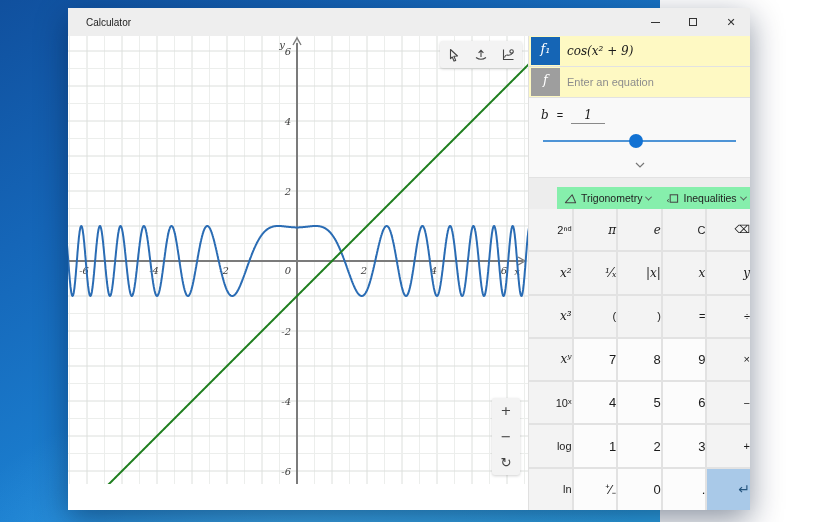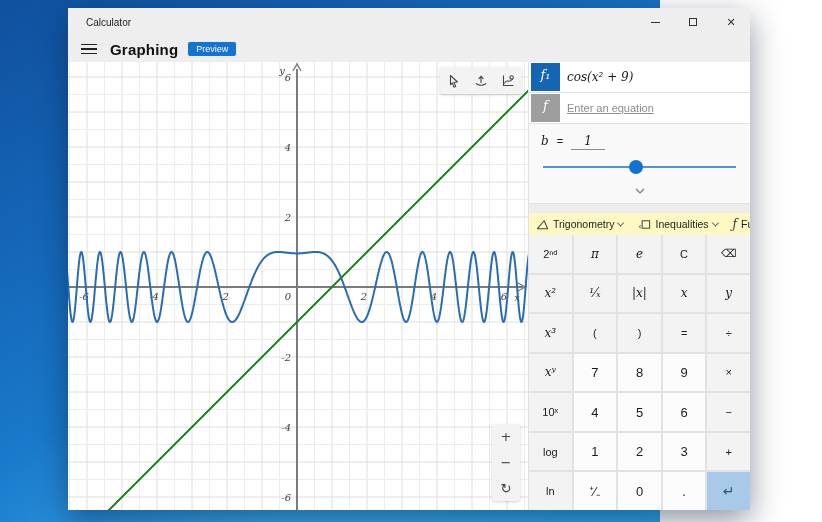--- a/index.html
+++ b/index.html
@@ -51,43 +51,43 @@
   .zoom-controls {
     position:absolute; left:424px; top:362px; width:28px; height:77px;
     background:#f3f3f3; border-radius:3px; box-shadow:0 1px 3px rgba(0,0,0,.18);
     display:flex; flex-direction:column; align-items:stretch;
   }
   .zoom-controls button { flex:1; border:0; background:transparent; color:#444; font-size:13px; font-family:"DejaVu Sans",sans-serif; line-height:1; }
 
   
   .side-panel { width:222px; background:#ededed; display:flex; flex-direction:column; border-left:1px solid #e0e0e0; }
 
-  .eq-row { height:31px; display:flex; align-items:center; background:#ffffff; border-bottom:1px solid #e2e2e2; }
+  .eq-row { height:31px; display:flex; align-items:center; background:#fef9c3; border-bottom:1px solid #e2e2e2; }
   .eq-tile { width:29px; height:28px; margin:0 7px 0 2px; color:#fff; display:flex; align-items:flex-start; justify-content:center;
     font-family:"DejaVu Serif", serif; font-style:italic; font-size:13px; line-height:24px; flex:0 0 auto; }
   .eq-expr { font-family:"DejaVu Serif", serif; font-style:italic; font-size:12px; color:#1a1a1a; }
-  .eq-placeholder { font-family:"Liberation Sans",sans-serif; font-style:normal; font-size:11px; color:#8d8d8d;text-decoration:underline; }
+  .eq-placeholder { font-family:"Liberation Sans",sans-serif; font-style:normal; font-size:11px; color:#8d8d8d; }
 
   .slider-sec { height:80px; background:#f9f9f9; border-bottom:1px solid #e2e2e2; padding:10px 12px 0; position:relative; }
   .slider-label-row { display:flex; align-items:baseline; gap:8px; font-family:"DejaVu Serif",serif; font-style:italic; font-size:12px; color:#1a1a1a; }
   .slider-label-row .eqs { font-family:"Liberation Sans",sans-serif; font-style:normal; font-size:11px; }
   .slider-value { display:inline-block; min-width:34px; text-align:center; border-bottom:1px solid #8a8a8a; padding-bottom:1px; }
   .slider-track { position:relative; height:2px; background:#4e94d6; margin:16px 2px 0; }
   .slider-thumb { position:absolute; top:-6px; width:14px; height:14px; border-radius:50%; background:#1272d3; }
   .slider-chevron { position:absolute; left:50%; bottom:4px; transform:translateX(-50%); border:0; background:transparent; padding:2px 6px; }
 
   .spacer-gap { height:9px; background:#ededed; }
 
-  .tool-row { height:22px; display:flex; align-items:center; gap:15px; padding-left:7px; background:#fef9c3; font-size:10.5px; color:#222; overflow:hidden; }
+  .tool-row { height:22px; display:flex; align-items:center; gap:15px; padding-left:7px; background:#86efac; font-size:10.5px; color:#222; overflow:hidden;margin-left:28px; }
   .tool-item { display:flex; align-items:center; gap:4px; white-space:nowrap; }
   .chev { width:5px; height:5px; border-right:1.2px solid #555; border-bottom:1.2px solid #555; transform:rotate(45deg) translate(-1px,-1px); }
   .fn-glyph { font-family:"DejaVu Serif",serif; font-style:italic; font-size:12px; color:#333; }
 
   .keypad { flex:1; display:grid; grid-template-columns:repeat(5,1fr); grid-template-rows:repeat(7,1fr); gap:2px; background:#e2e2e2; }
-  .keypad button { border:0; background:#f3f3f3; font-size:11px; color:#1b1b1b; font-family:"Liberation Sans",sans-serif; }
+  .keypad button { border:0; background:#f3f3f3; font-size:11px; color:#1b1b1b; font-family:"Liberation Sans",sans-serif;text-align:right; }
   .keypad button.num { background:#fcfcfc; font-size:13px; }
   .keypad button.enter { background:#a9c9e8; color:#24557f; font-size:14px; font-family:"DejaVu Sans",sans-serif; }
   .keypad button.italic { font-family:"DejaVu Serif",serif; font-style:italic; font-size:12px; }
 </style>
 </head>
 <body>
 
 <div class="desktop">
   <div class="window">
 
@@ -99,29 +99,20 @@
           </button>
         <button class="cbtn">
             <span class="max-glyph"></span>
           </button>
         <button class="cbtn">
             <span class="close-glyph">✕</span>
           </button>
       </div>
     </div>
 
-    <div class="appheader">
-      <button class="hamburger">
-        <i></i>
-          <i></i>
-          <i></i>
-      </button>
-      <h1>Graphing</h1>
-      <span class="badge">Preview</span>
-    </div>
 
     <div class="content">
 
       <div class="graph-pane">
         <svg class="plot" id="plot" width="460" height="448">
             <line x1="1.5" y1="0" x2="1.5" y2="448" stroke="#eceeec" stroke-width="1"></line>
             <line x1="19" y1="0" x2="19" y2="448" stroke="#dcdfdc" stroke-width="1"></line>
             <line x1="36.5" y1="0" x2="36.5" y2="448" stroke="#eceeec" stroke-width="1"></line>
             <line x1="54" y1="0" x2="54" y2="448" stroke="#dcdfdc" stroke-width="1"></line>
             <line x1="71.5" y1="0" x2="71.5" y2="448" stroke="#eceeec" stroke-width="1"></line>

